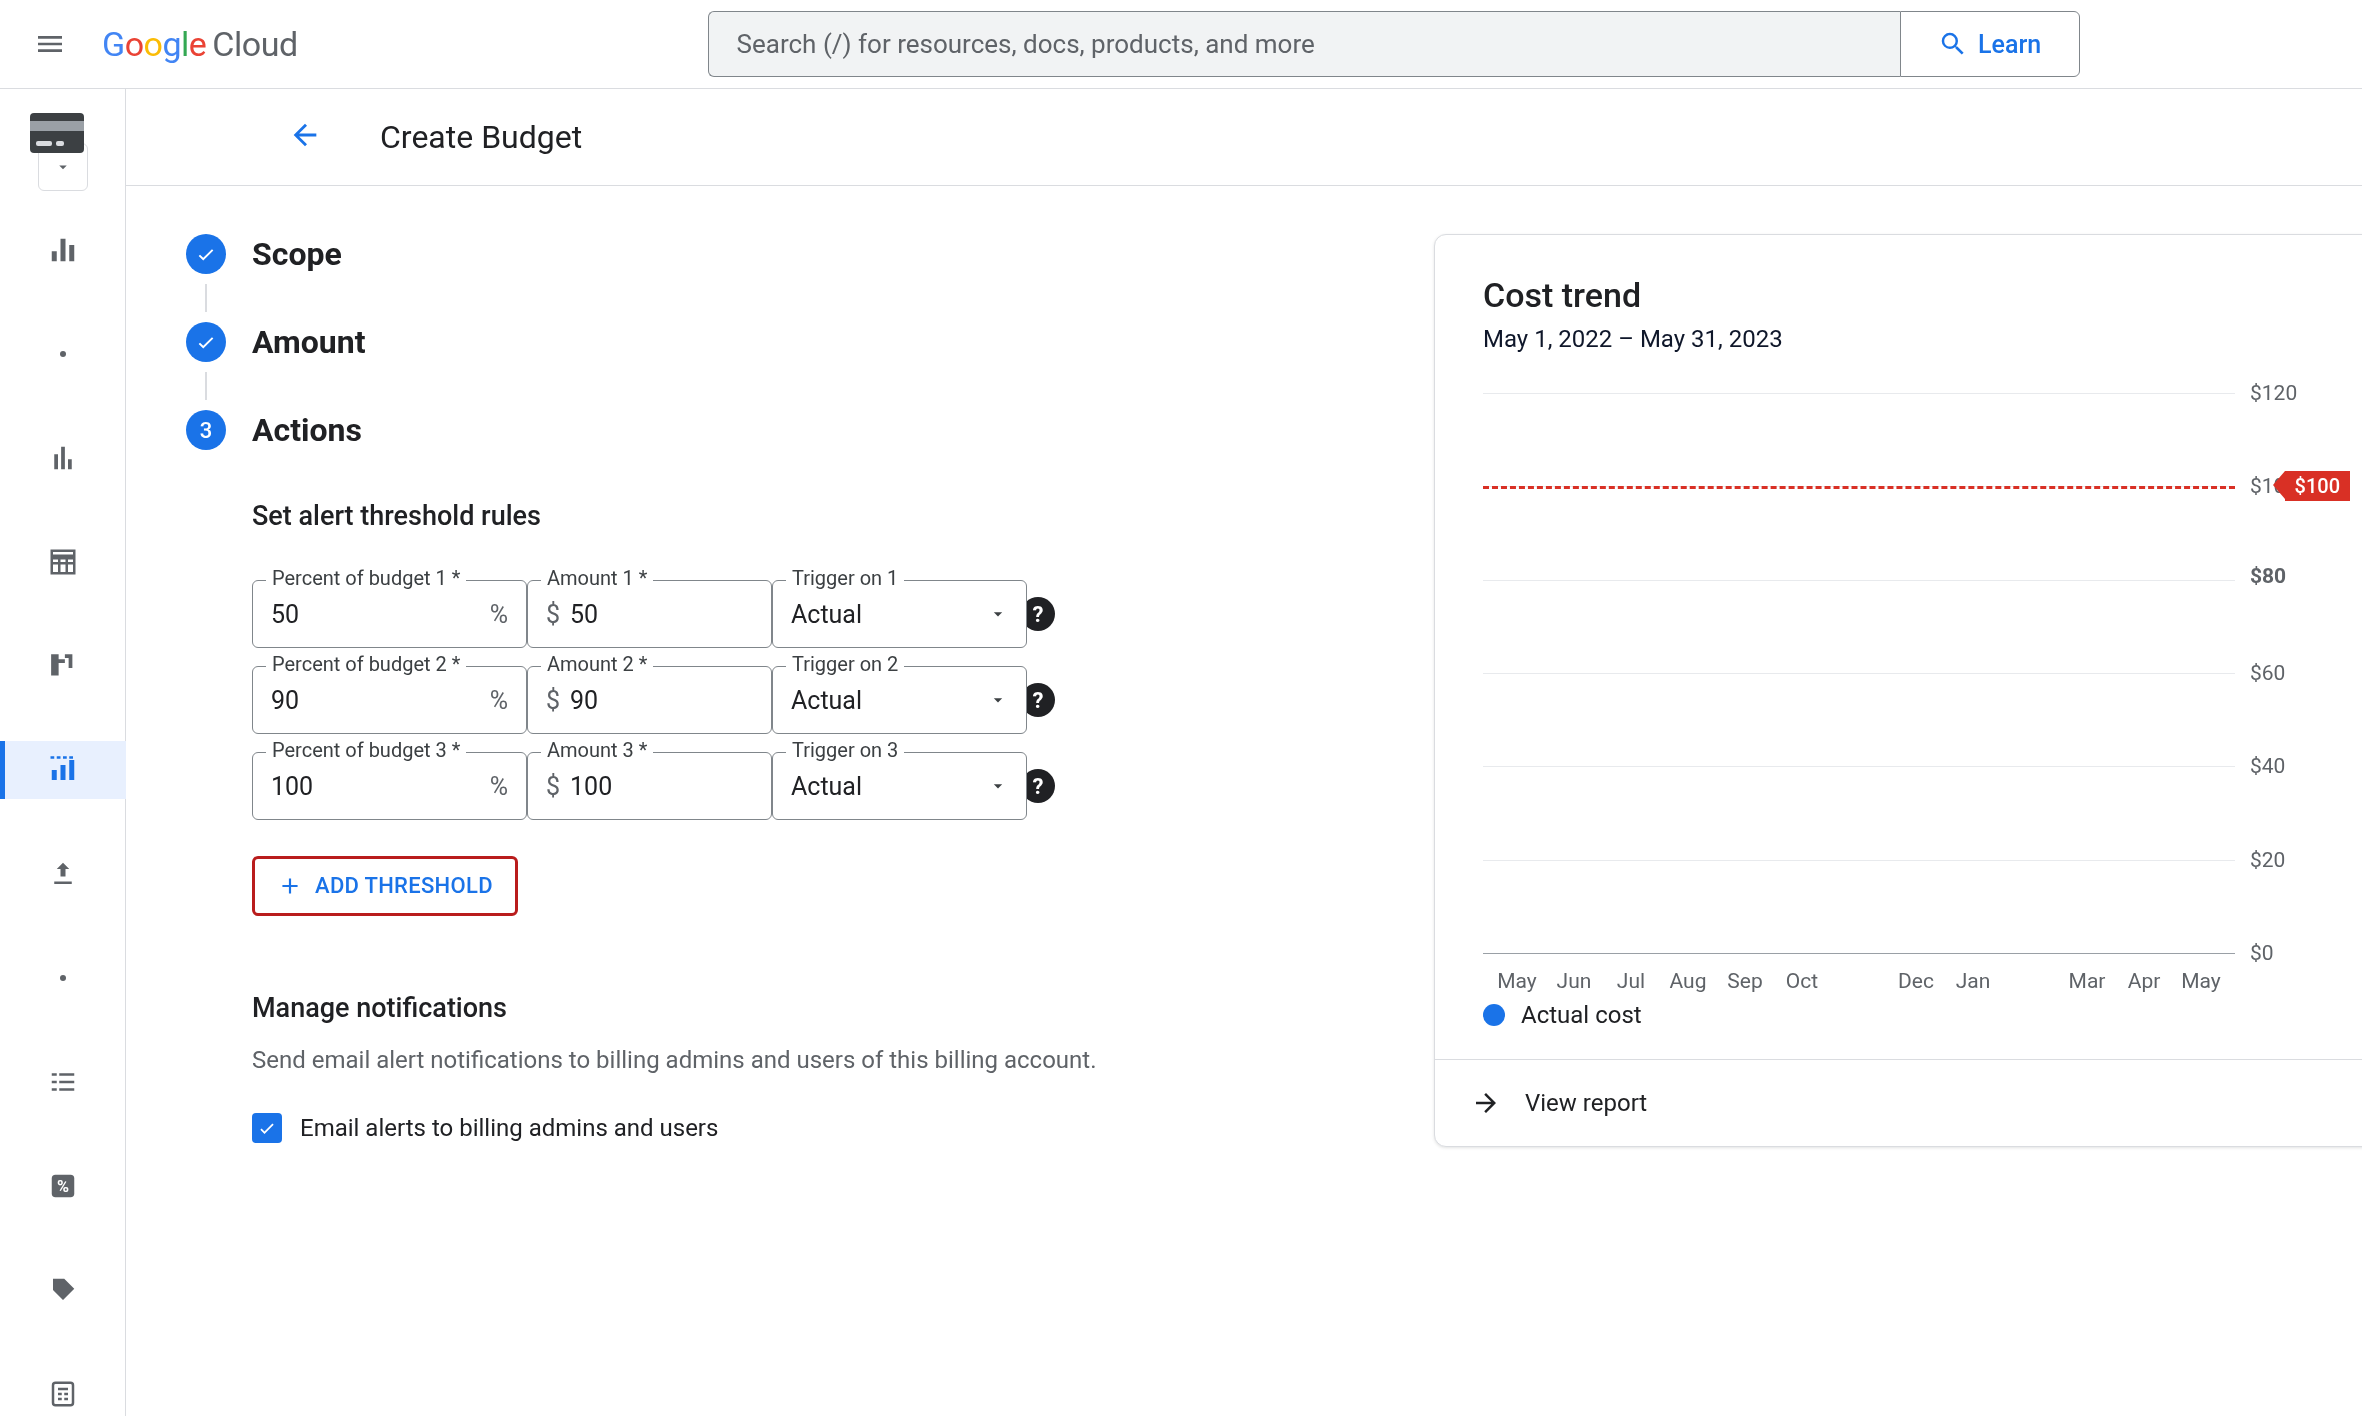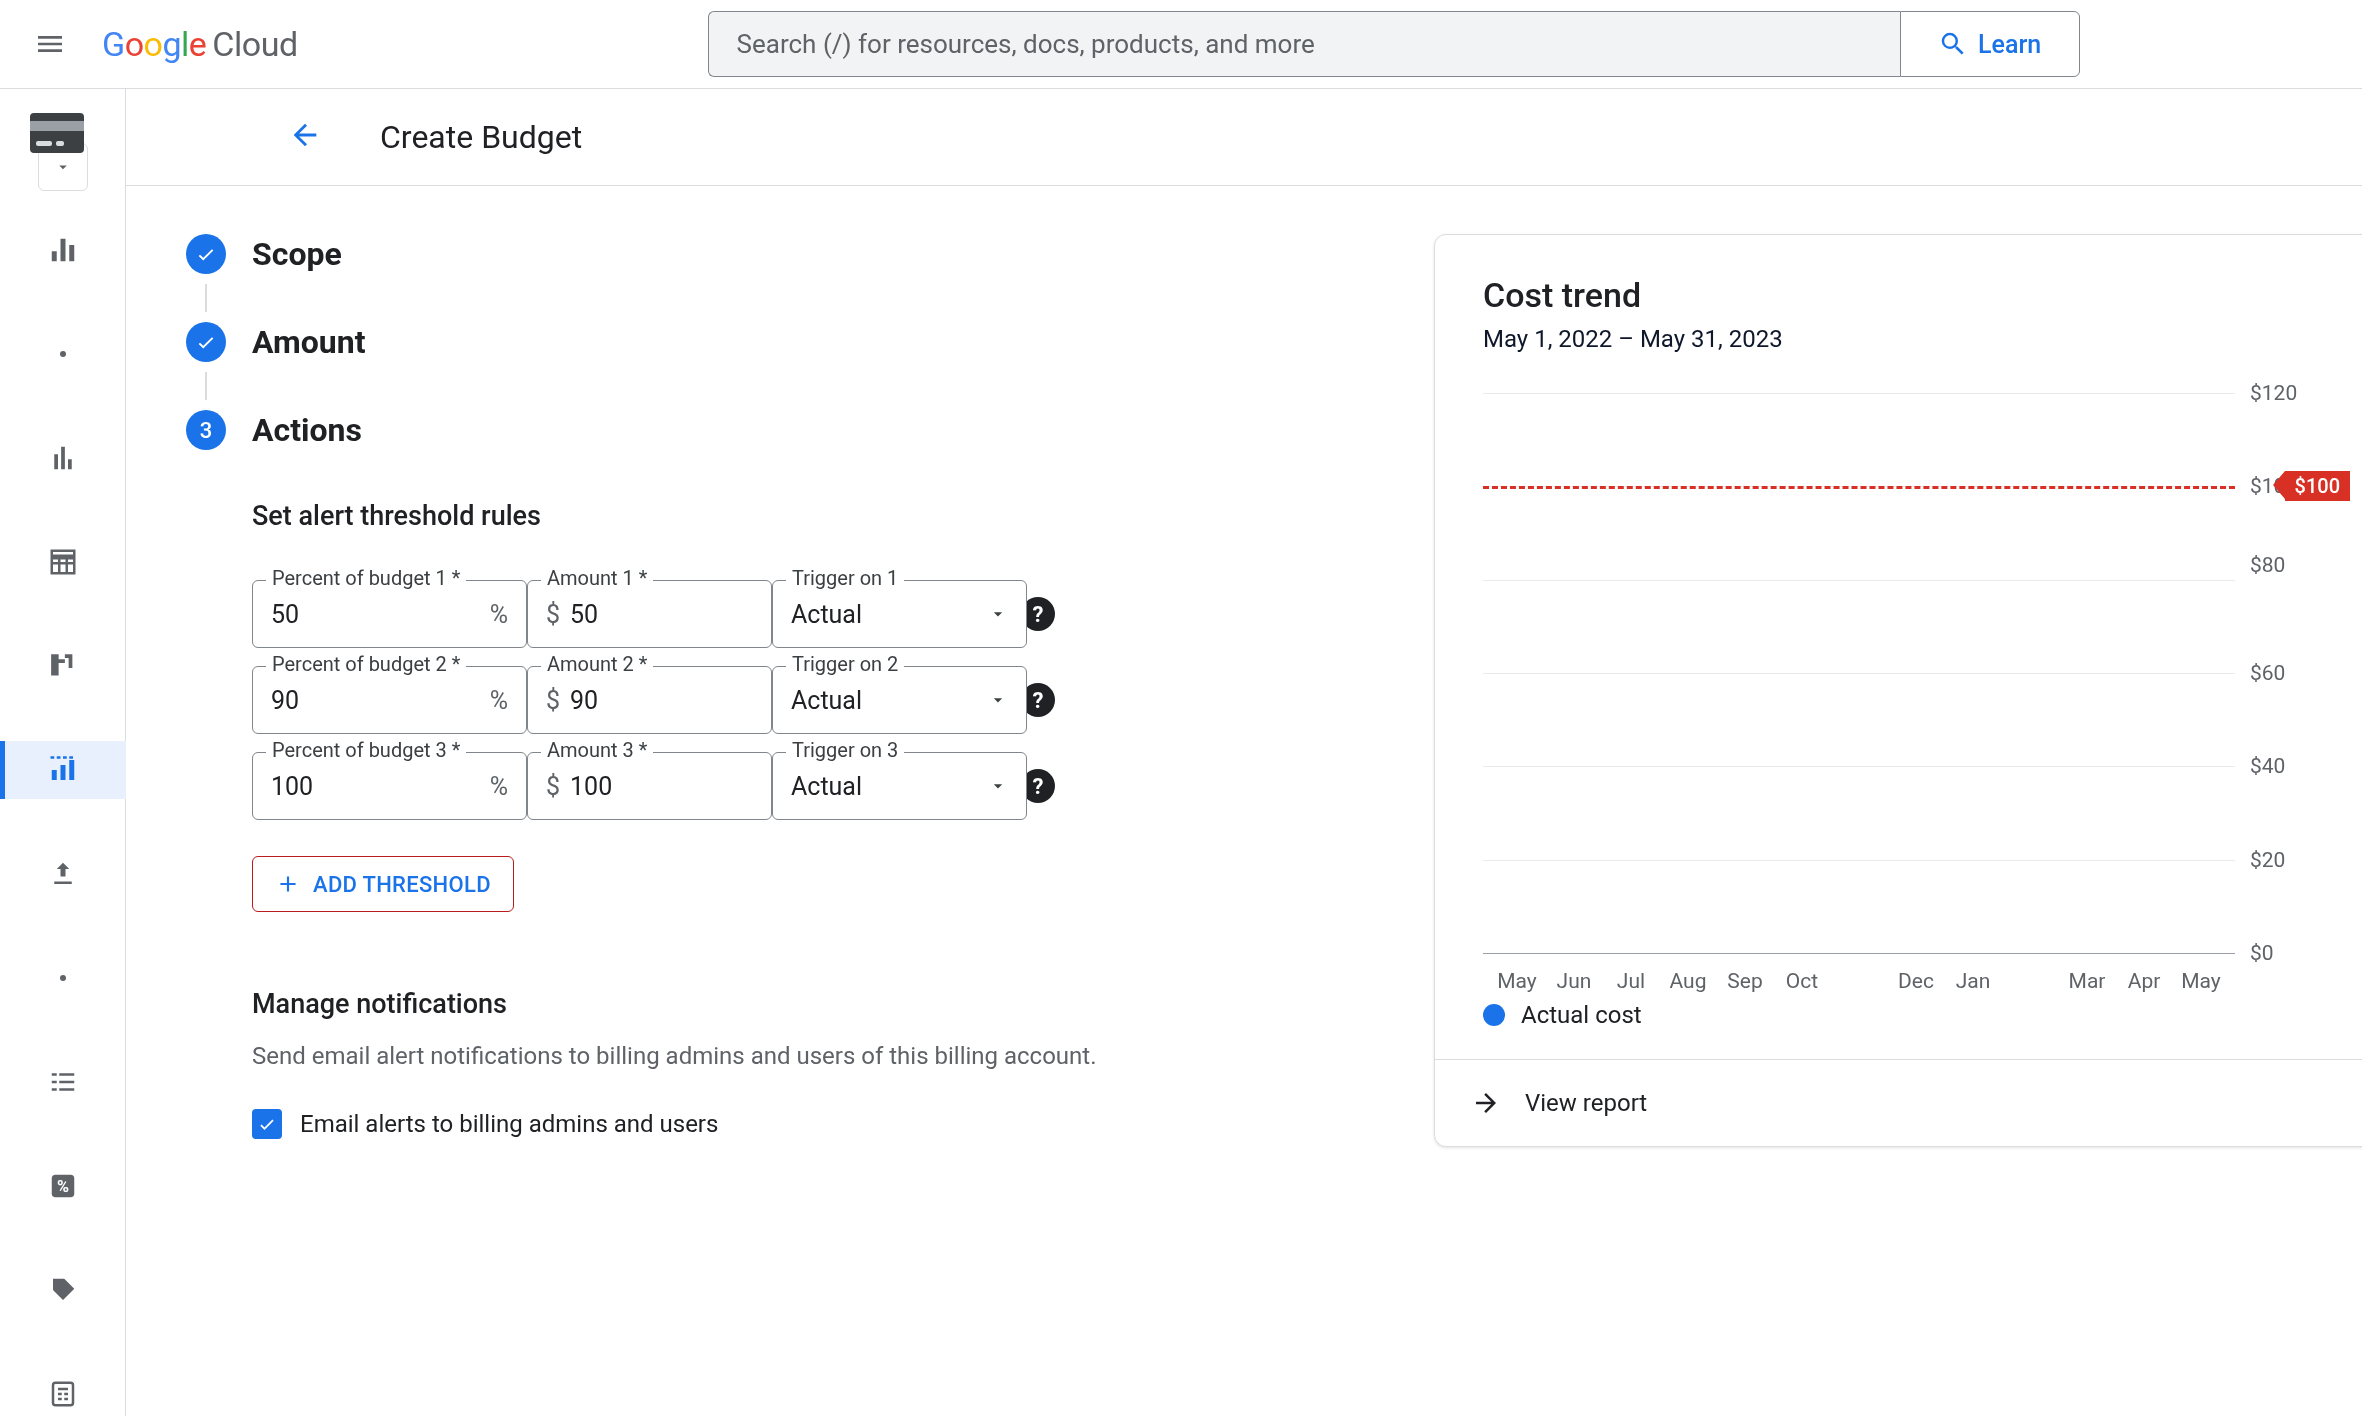--- a/index.html
+++ b/index.html
@@ -65,21 +65,21 @@
   .inputbox { height:68px; border:1px solid #80868b; border-radius:6px; background:#fff; display:flex; align-items:center; padding:0 18px; font-size:25px; }
   .pct { width:275px; justify-content:space-between;}
   .pct .val{flex:1;}
   .pct .unit{color:#5f6368; font-size:25px;}
   .amt { width:245px; gap:10px;}
   .amt .cur{color:#5f6368;}
   .trig { width:255px; justify-content:space-between; cursor:pointer;}
   .trig svg{width:20px;height:20px;fill:#3c4043;}
   .help{width:34px;height:34px;border-radius:50%;background:#202124;color:#fff;display:flex;align-items:center;justify-content:center;font-size:22px;font-weight:700;cursor:pointer; margin-left:-6px;}
 
-  .addthresh{ margin-top:36px; display:inline-flex; align-items:flex-end; gap:12px; border:1px solid #b91c1c; border-radius:6px; padding:14px 22px; cursor:pointer; background:#fff;}
+  .addthresh{ margin-top:36px; display:inline-flex; align-items:flex-start; gap:12px; border:3px solid #b91c1c; border-radius:6px; padding:14px 22px; cursor:pointer; background:#fff;}
   .addthresh svg{width:26px;height:26px;fill:#1a73e8;}
   .addthresh span{color:#1a73e8; font-size:22px; font-weight:500; letter-spacing:0.3px;}
 
   .notify{margin-top:76px;}
   .checkrow{display:flex;align-items:center;gap:18px;margin-top:34px;}
   .checkbox{width:30px;height:30px;border-radius:4px;background:#1a73e8;display:flex;align-items:center;justify-content:center;cursor:pointer;}
   .checkbox svg{width:20px;height:20px;fill:#fff;}
   .check-label{font-size:24px;}
 
   
@@ -372,21 +372,21 @@
             <div class="chart" id="chart">
                 <div class="gridline baseline" style="top: 560px;"></div>
                 <div class="ytick" style="top: 560px;">$0</div>
                 <div class="gridline" style="top: 466.667px;"></div>
                 <div class="ytick" style="top: 466.667px;">$20</div>
                 <div class="gridline" style="top: 373.333px;"></div>
                 <div class="ytick" style="top: 373.333px;">$40</div>
                 <div class="gridline" style="top: 280px;"></div>
                 <div class="ytick" style="top: 280px;">$60</div>
                 <div class="gridline" style="top: 186.667px;"></div>
-                <div class="ytick" style="top: 172px;">$80</div>
+                <div class="ytick" style="top: 183px; font-weight: bold;">$80</div>
                 <div class="gridline" style="top: 93.3333px;"></div>
                 <div class="ytick" style="top: 93.3333px;">$100</div>
                 <div class="gridline" style="top: 0px;"></div>
                 <div class="ytick" style="top: 0px;">$120</div>
                 <div class="budget-line" style="top: 93.3333px;"></div>
                 <div class="budget-tag" style="top: 93.3333px;">$100</div>
                 <div class="xticks" style="top: 576px;">
                   <span class="xtick">May</span>
                   <span class="xtick">Jun</span>
                   <span class="xtick">Jul</span>

